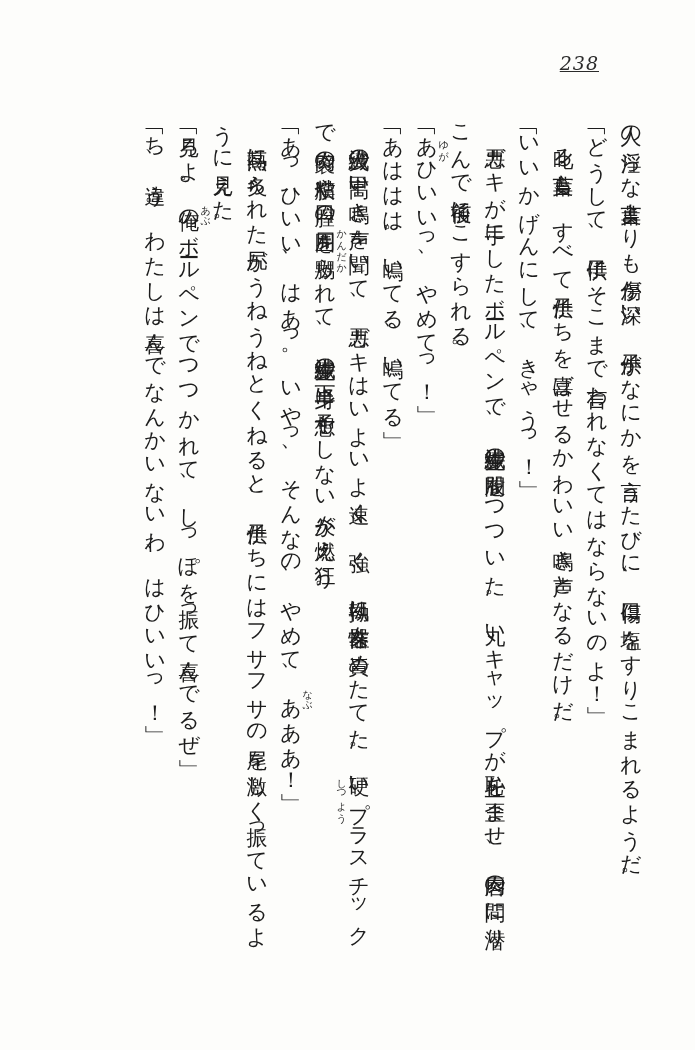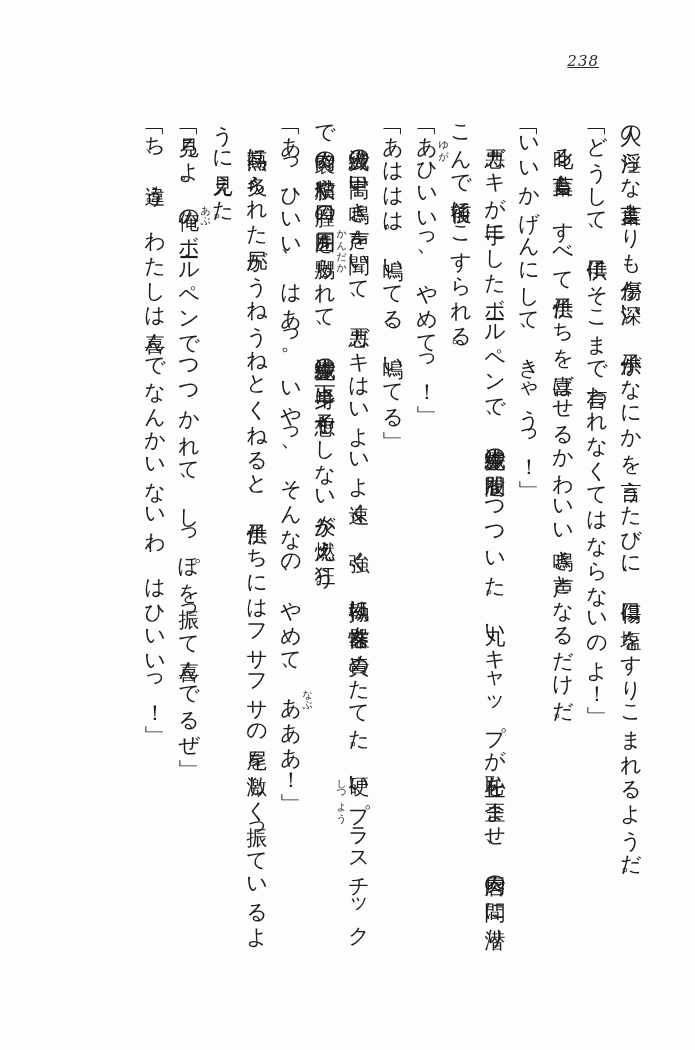--- a/index.html
+++ b/index.html
@@ -15,21 +15,21 @@
     font-family: "DejaVu Serif", "Liberation Serif", serif;
   }
   .page {
     position: absolute;
     inset: 0;
   }
   .page-number {
     position: absolute;
     top: 52px;
     right: 96px;
-    font-size: 15px;
+    font-size: 19px;
     font-style: italic;
     letter-spacing: 1px;
     color: #2b2b2b;
     font-family: "DejaVu Serif", "Liberation Serif", serif;
     text-decoration: underline;
   }
   .text-block {
     position: absolute;
     top: 110px;
     right: 47px;

